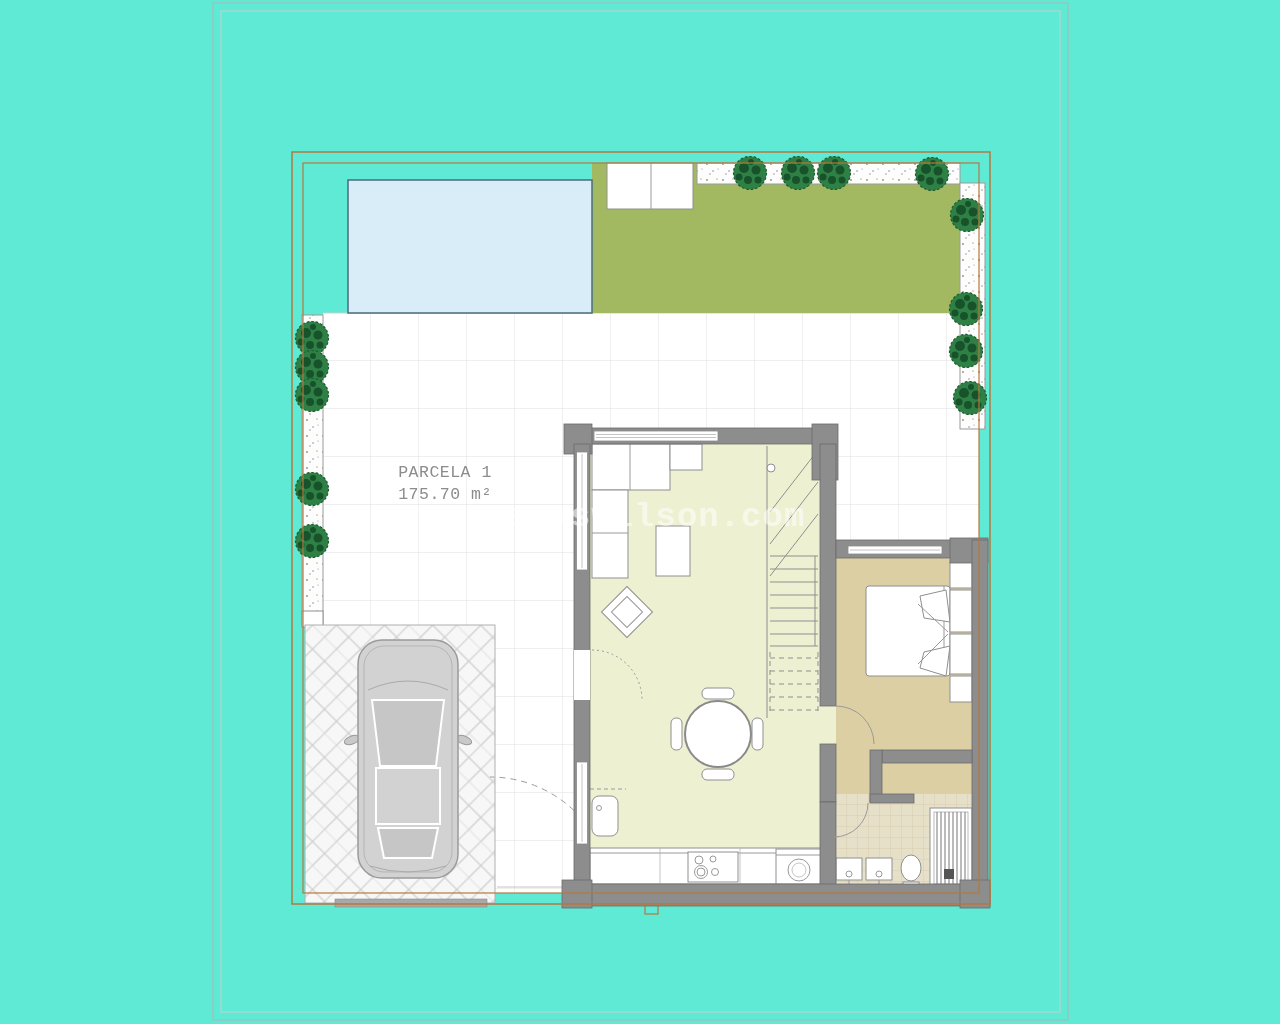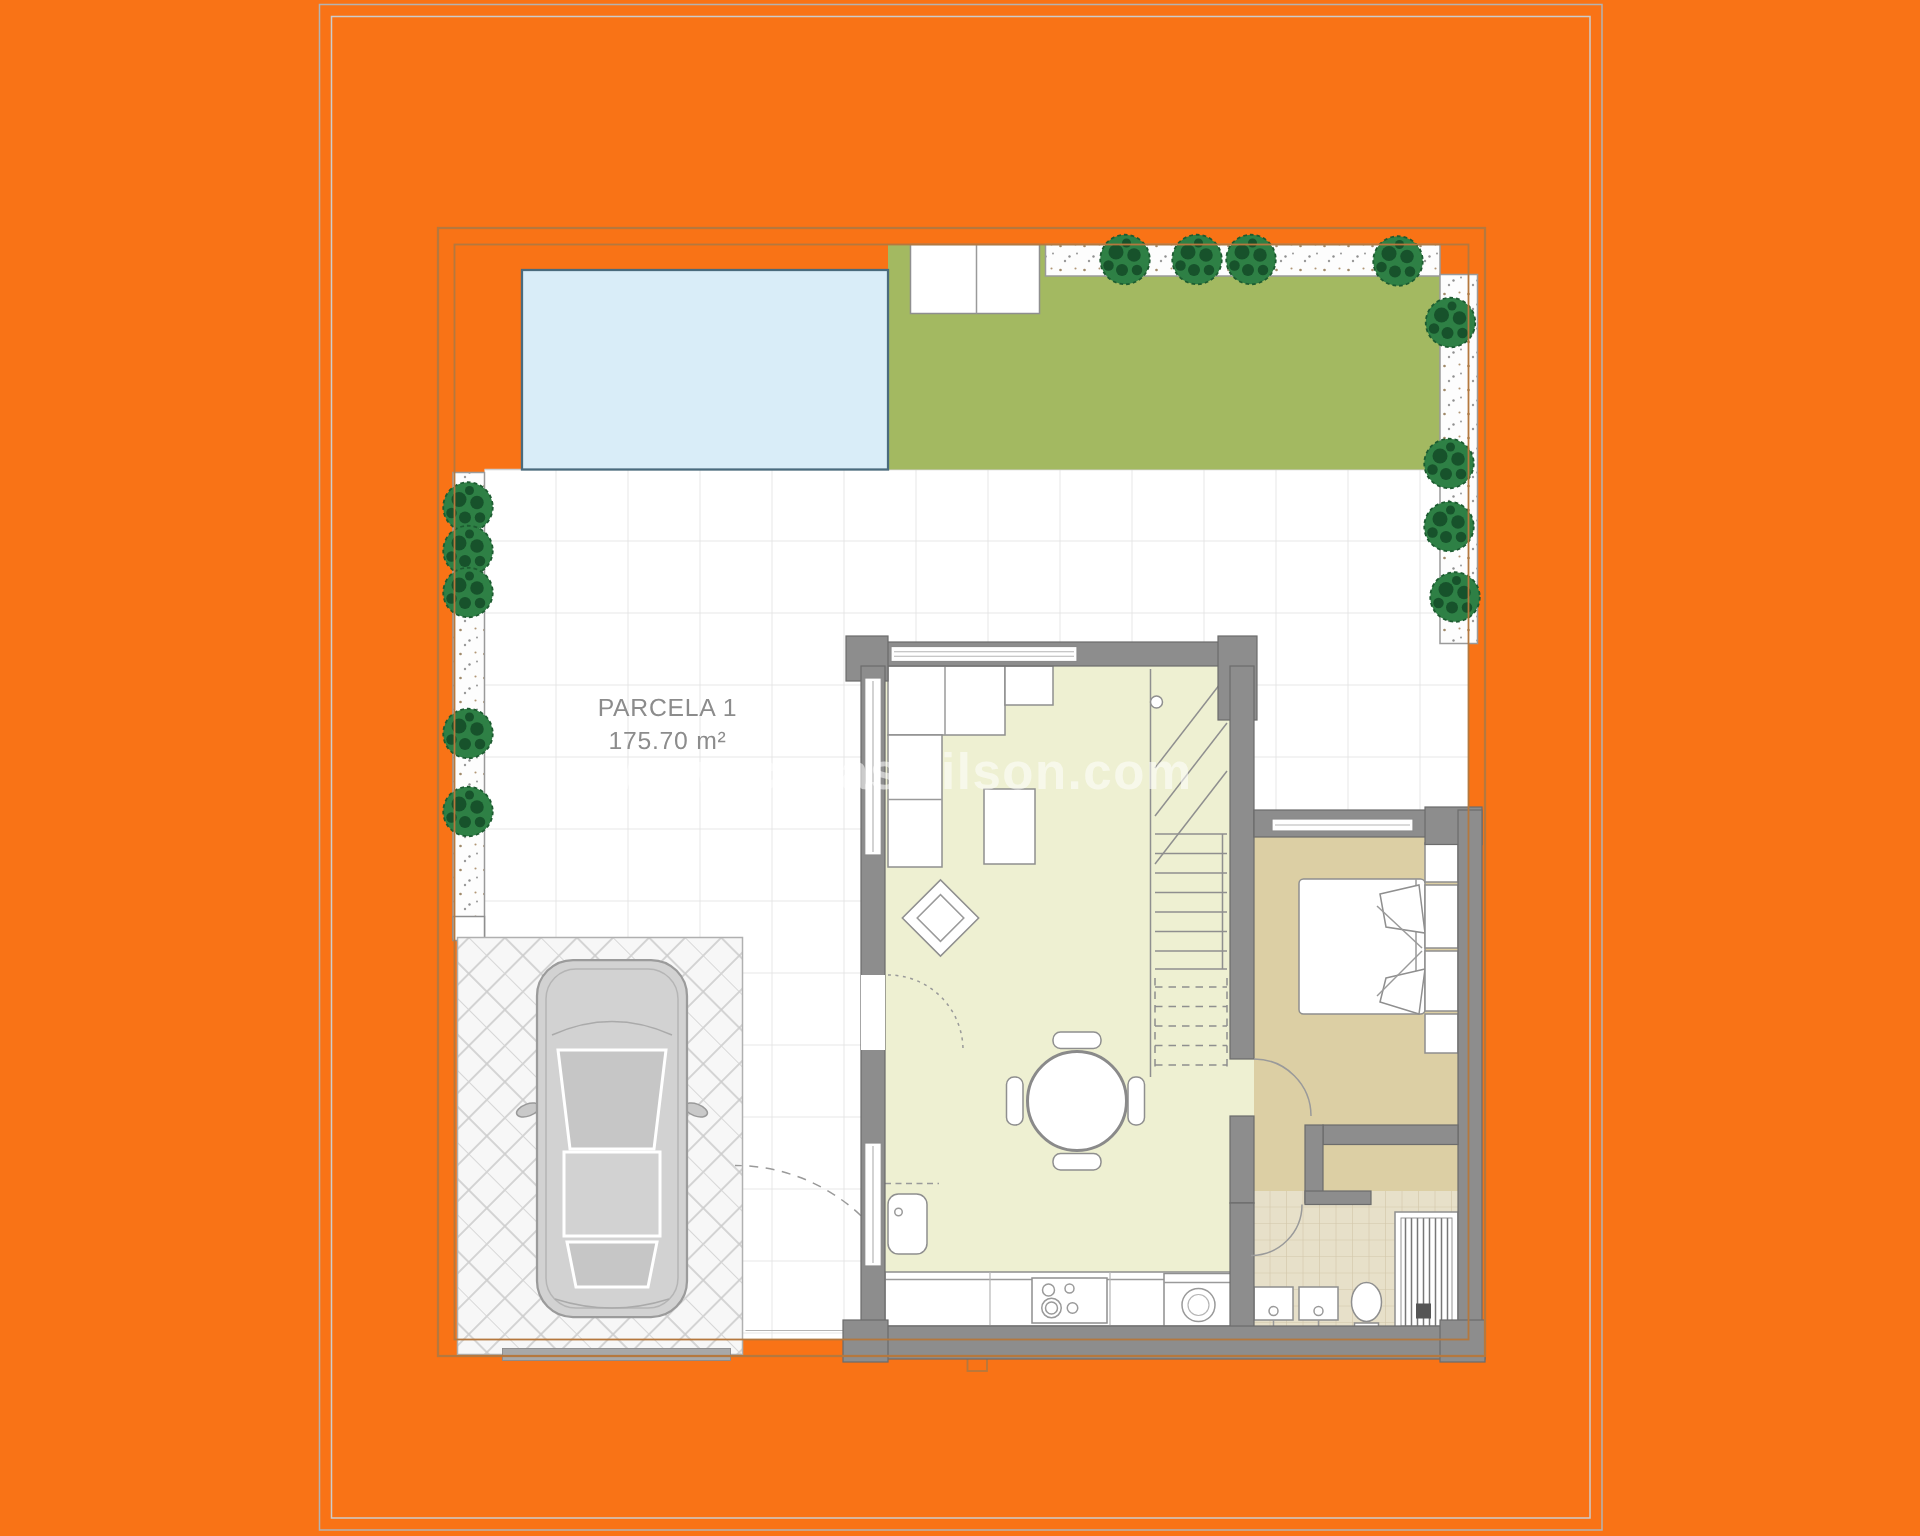--- a/index.html
+++ b/index.html
@@ -1,17 +1,17 @@
 <!DOCTYPE html>
 <html style="--boundary: #b5783e; --pool: #d9edf8; --pool_edge: #4a6b7d; --lawn: #a3b961; --tree: #2e8045; --tree_dark: #17522b; --wall: #8d8d8d; --living_floor: #eef0d2; --bedroom_floor: #dccfa4; --bath_floor: #e7e0c9; --car: #d2d2d2; --fence: #a8a8a8; --tile_line: #e0e0e0;"><head>
 <meta charset="utf-8">
 <style>
   html,body{margin:0;padding:0;background:#fff;}
-  #stage{position:relative;width:1280px;height:1024px;background:#f97316;overflow:hidden;
-         font-family:Liberation Sans, sans-serif;}
+  #stage{position:relative;width:1280px;height:1024px;background:#5eead4;overflow:hidden;
+         font-family:Liberation Mono, monospace;}
   svg{display:block;}
   
   .wl        {fill:var(--wall,#8d8d8d);stroke:#6c6c6c;stroke-width:.8;}
   .floor-liv {fill:var(--living_floor,#eef0d2);}
   .floor-bed {fill:var(--bedroom_floor,#dccfa4);}
   .fw        {fill:#fff;stroke:#8f8f8f;stroke-width:1;}
   .thin      {stroke:#9a9a9a;fill:none;stroke-width:1;}
   .thinner   {stroke:#b5b5b5;fill:none;stroke-width:.8;}
   .orange    {stroke:var(--boundary,#b5783e);fill:none;stroke-width:1.5;}
   .orange2   {stroke:var(--boundary,#b5783e);fill:none;stroke-width:1.2;}

